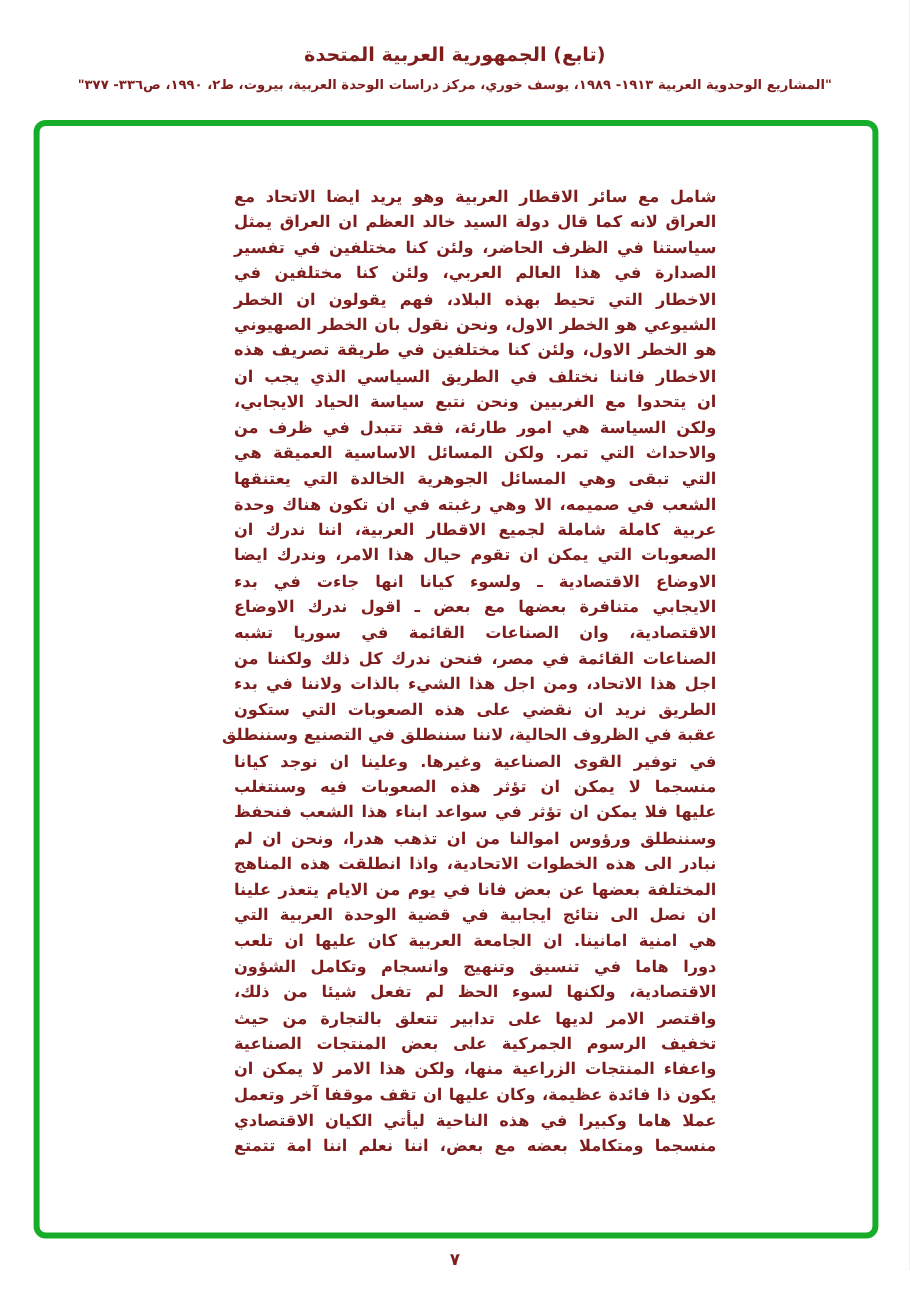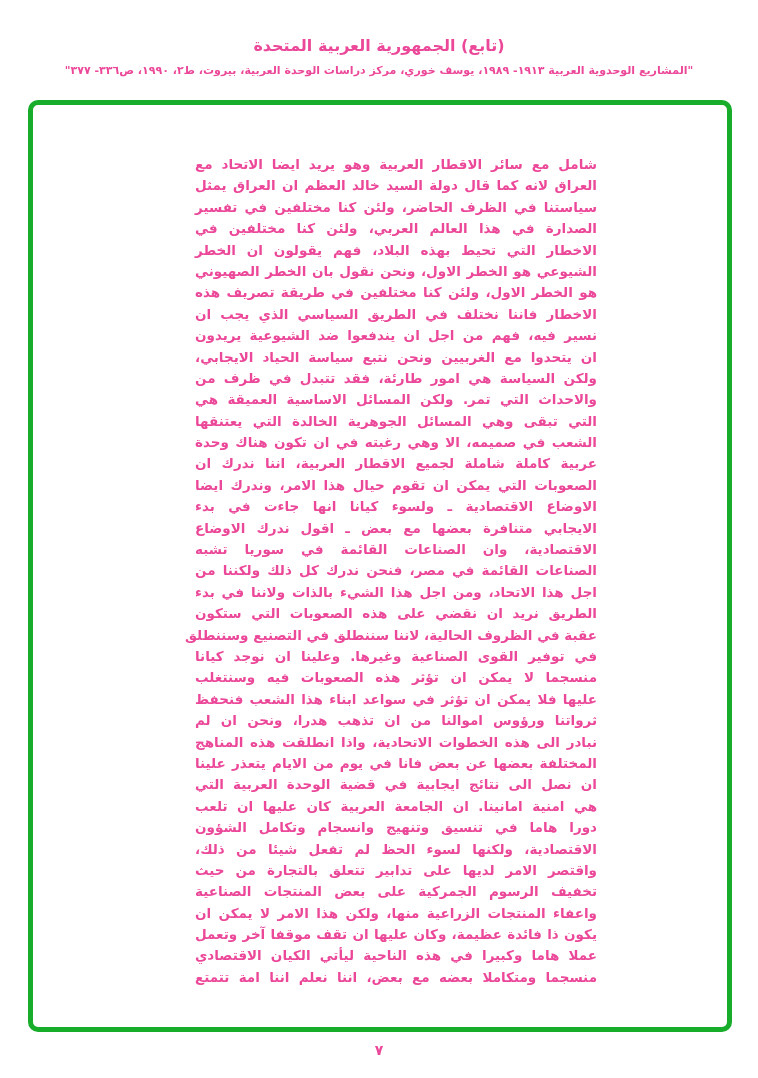--- a/index.html
+++ b/index.html
@@ -69,56 +69,55 @@
     left: 0;
     width: 100%;
     text-align: center;
     font-size: 14px;
     font-weight: 700;
   }
 </style>
 </head>
 <body>
 
-<div class="page" style="background: rgb(255, 255, 255); color: #ec4899;">
+<div class="page" style="background: rgb(255, 255, 255); color: #7f1d1d;">
 
   <div class="page-title">(تابع) الجمهورية العربية المتحدة</div>
 
   <div class="citation">"المشاريع الوحدوية العربية ١٩١٣- ١٩٨٩، يوسف خوري، مركز دراسات الوحدة العربية، بيروت، ط٢، ١٩٩٠، ص٣٣٦- ٣٧٧"</div>
 
   <div class="green-frame" style="border-color: rgb(23, 173, 43);"></div>
 
   <div class="body-text">
       <div class="text-line">شامل مع سائر الاقطار العربية وهو يريد ايضا الاتحاد مع</div>
       <div class="text-line">العراق لانه كما قال دولة السيد خالد العظم ان العراق يمثل</div>
       <div class="text-line">سياستنا في الظرف الحاضر، ولئن كنا مختلفين في تفسير</div>
       <div class="text-line">الصدارة في هذا العالم العربي، ولئن كنا مختلفين في</div>
       <div class="text-line">الاخطار التي تحيط بهذه البلاد، فهم يقولون ان الخطر</div>
       <div class="text-line">الشيوعي هو الخطر الاول، ونحن نقول بان الخطر الصهيوني</div>
       <div class="text-line">هو الخطر الاول، ولئن كنا مختلفين في طريقة تصريف هذه</div>
       <div class="text-line">الاخطار فاننا نختلف في الطريق السياسي الذي يجب ان</div>
-      <div class="text-line">نسير فيه، فهم من اجل ان يندفعوا ضد الشيوعية يريدون</div>
       <div class="text-line">ان يتحدوا مع الغربيين ونحن نتبع سياسة الحياد الايجابي،</div>
       <div class="text-line">ولكن السياسة هي امور طارئة، فقد تتبدل في ظرف من</div>
       <div class="text-line">والاحداث التي تمر. ولكن المسائل الاساسية العميقة هي</div>
       <div class="text-line">التي تبقى وهي المسائل الجوهرية الخالدة التي يعتنقها</div>
       <div class="text-line">الشعب في صميمه، الا وهي رغبته في ان تكون هناك وحدة</div>
       <div class="text-line">عربية كاملة شاملة لجميع الاقطار العربية، اننا ندرك ان</div>
       <div class="text-line">الصعوبات التي يمكن ان تقوم حيال هذا الامر، وندرك ايضا</div>
       <div class="text-line">الاوضاع الاقتصادية ـ ولسوء كيانا انها جاءت في بدء</div>
       <div class="text-line">الايجابي متنافرة بعضها مع بعض ـ اقول ندرك الاوضاع</div>
       <div class="text-line">الاقتصادية، وان الصناعات القائمة في سوريا تشبه</div>
       <div class="text-line">الصناعات القائمة في مصر، فنحن ندرك كل ذلك ولكننا من</div>
       <div class="text-line">اجل هذا الاتحاد، ومن اجل هذا الشيء بالذات ولاننا في بدء</div>
       <div class="text-line">الطريق نريد ان نقضي على هذه الصعوبات التي ستكون</div>
       <div class="text-line">عقبة في الظروف الحالية، لاننا سننطلق في التصنيع وسننطلق</div>
       <div class="text-line">في توفير القوى الصناعية وغيرها. وعلينا ان نوجد كيانا</div>
       <div class="text-line">منسجما لا يمكن ان تؤثر هذه الصعوبات فيه وسنتغلب</div>
       <div class="text-line">عليها فلا يمكن ان تؤثر في سواعد ابناء هذا الشعب فنحفظ</div>
-      <div class="text-line">ثرواتنا ورؤوس اموالنا من ان تذهب هدرا، ونحن ان لم</div>
+      <div class="text-line">وسننطلق ورؤوس اموالنا من ان تذهب هدرا، ونحن ان لم</div>
       <div class="text-line">نبادر الى هذه الخطوات الاتحادية، واذا انطلقت هذه المناهج</div>
       <div class="text-line">المختلفة بعضها عن بعض فانا في يوم من الايام يتعذر علينا</div>
       <div class="text-line">ان نصل الى نتائج ايجابية في قضية الوحدة العربية التي</div>
       <div class="text-line">هي امنية امانينا. ان الجامعة العربية كان عليها ان تلعب</div>
       <div class="text-line">دورا هاما في تنسيق وتنهيج وانسجام وتكامل الشؤون</div>
       <div class="text-line">الاقتصادية، ولكنها لسوء الحظ لم تفعل شيئا من ذلك،</div>
       <div class="text-line">واقتصر الامر لديها على تدابير تتعلق بالتجارة من حيث</div>
       <div class="text-line">تخفيف الرسوم الجمركية على بعض المنتجات الصناعية</div>
       <div class="text-line">واعفاء المنتجات الزراعية منها، ولكن هذا الامر لا يمكن ان</div>
       <div class="text-line">يكون ذا فائدة عظيمة، وكان عليها ان تقف موقفا آخر وتعمل</div>

